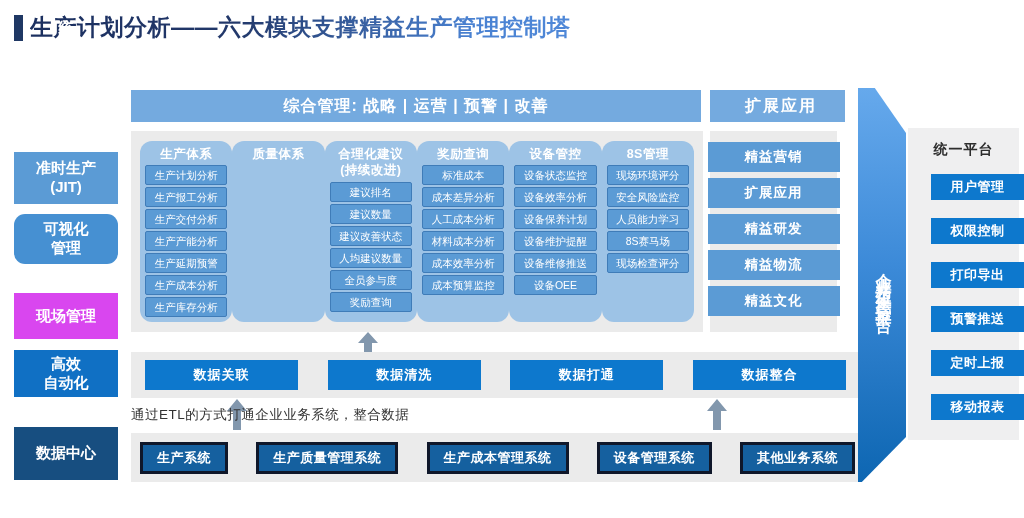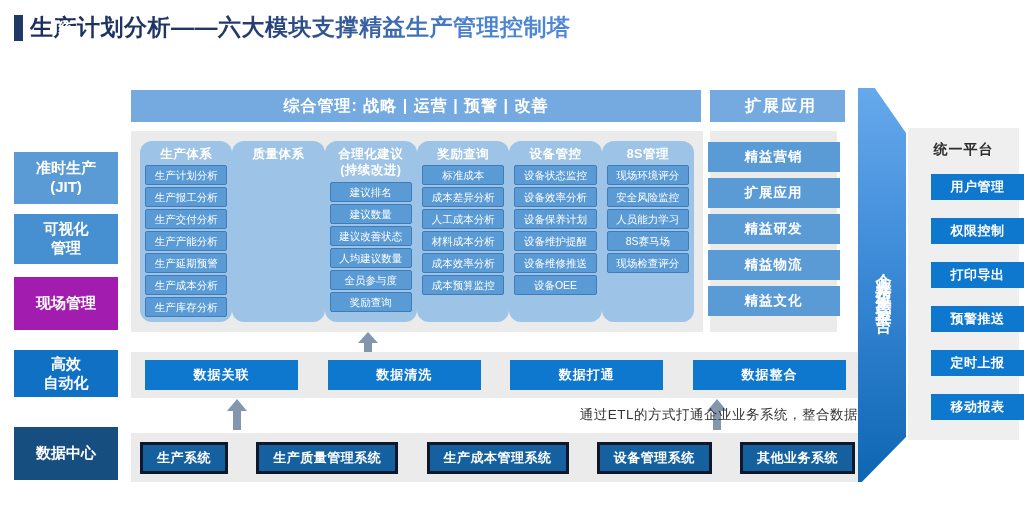--- a/index.html
+++ b/index.html
@@ -13,22 +13,22 @@
   @supports ((-webkit-background-clip:text) or (background-clip:text)){
     .page-title{background:linear-gradient(90deg,#1b2f5f 0%,#22386a 38%,#4a82d2 82%,#4f88d8 100%);
       -webkit-background-clip:text;background-clip:text;color:transparent;}
   }
 
   
   .side-item{position:absolute;left:14px;width:104px;display:flex;align-items:center;justify-content:center;
     color:#fff;font-size:15px;font-weight:bold;text-align:center;white-space:pre-line;line-height:1.25;}
   .side-item:nth-of-type(1){top:88px;height:52px;background:#6fa7db;}
   .side-item:nth-of-type(2){top:152px;height:52px;background:#5b9bd5;}
-  .side-item:nth-of-type(3){top:214px;height:50px;background:#4690d2;}
-  .side-item:nth-of-type(4){top:277px;height:53px;background:#a21caf;}
+  .side-item:nth-of-type(3){top:214px;height:50px;background:#4690d2;border-radius:11px;}
+  .side-item:nth-of-type(4){top:293px;height:46px;background:#d946ef;}
   .side-item:nth-of-type(5){top:350px;height:47px;background:#1070c4;}
   .side-item:nth-of-type(6){top:427px;height:53px;background:#174e80;}
 
   
   .overview-bar{position:absolute;left:131px;top:90px;width:570px;height:32px;background:#74aadf;
     color:#fff;font-size:16px;font-weight:bold;display:flex;align-items:center;justify-content:center;letter-spacing:1px;}
   .ext-header{position:absolute;left:710px;top:90px;width:128px;height:32px;background:#74aadf;
     color:#fff;font-size:16px;font-weight:bold;display:flex;align-items:center;justify-content:center;letter-spacing:2px;padding-left:7px;}
 
   
@@ -64,21 +64,21 @@
   .rp-item{width:93px;height:26px;background:#0d78cd;color:#fff;font-size:13px;font-weight:bold;
     display:flex;align-items:center;justify-content:center;letter-spacing:0.5px;margin-left:28px;}
 
   
   .data-band{position:absolute;left:131px;top:352px;width:727px;height:46px;background:#ebebeb;
     display:flex;align-items:center;justify-content:space-between;padding:0 12px 0 14px;box-sizing:border-box;}
   .data-item{width:153px;height:30px;background:#0d78cd;color:#fff;font-size:13px;font-weight:bold;
     display:flex;align-items:center;justify-content:center;letter-spacing:1px;}
 
   
-  .etl-note{position:absolute;left:131px;top:406px;width:727px;text-align:right;
+  .etl-note{position:absolute;left:131px;top:406px;width:727px;text-align:left;
     color:#333;font-size:13.5px;letter-spacing:0.5px;}
   .up-arrow{position:absolute;}
   .arrow-mid{left:358px;top:332px;}
   .arrow-left{left:227px;top:399px;}
   .arrow-right{left:707px;top:399px;}
 
   
   .systems-band{position:absolute;left:131px;top:433px;width:727px;height:49px;background:#ebebeb;
     display:flex;align-items:center;justify-content:space-between;padding:0 3px 0 9px;box-sizing:border-box;}
   .sys-item{height:32px;background:#15609f;border:3px solid #0f172a;color:#fff;font-size:13px;font-weight:bold;

